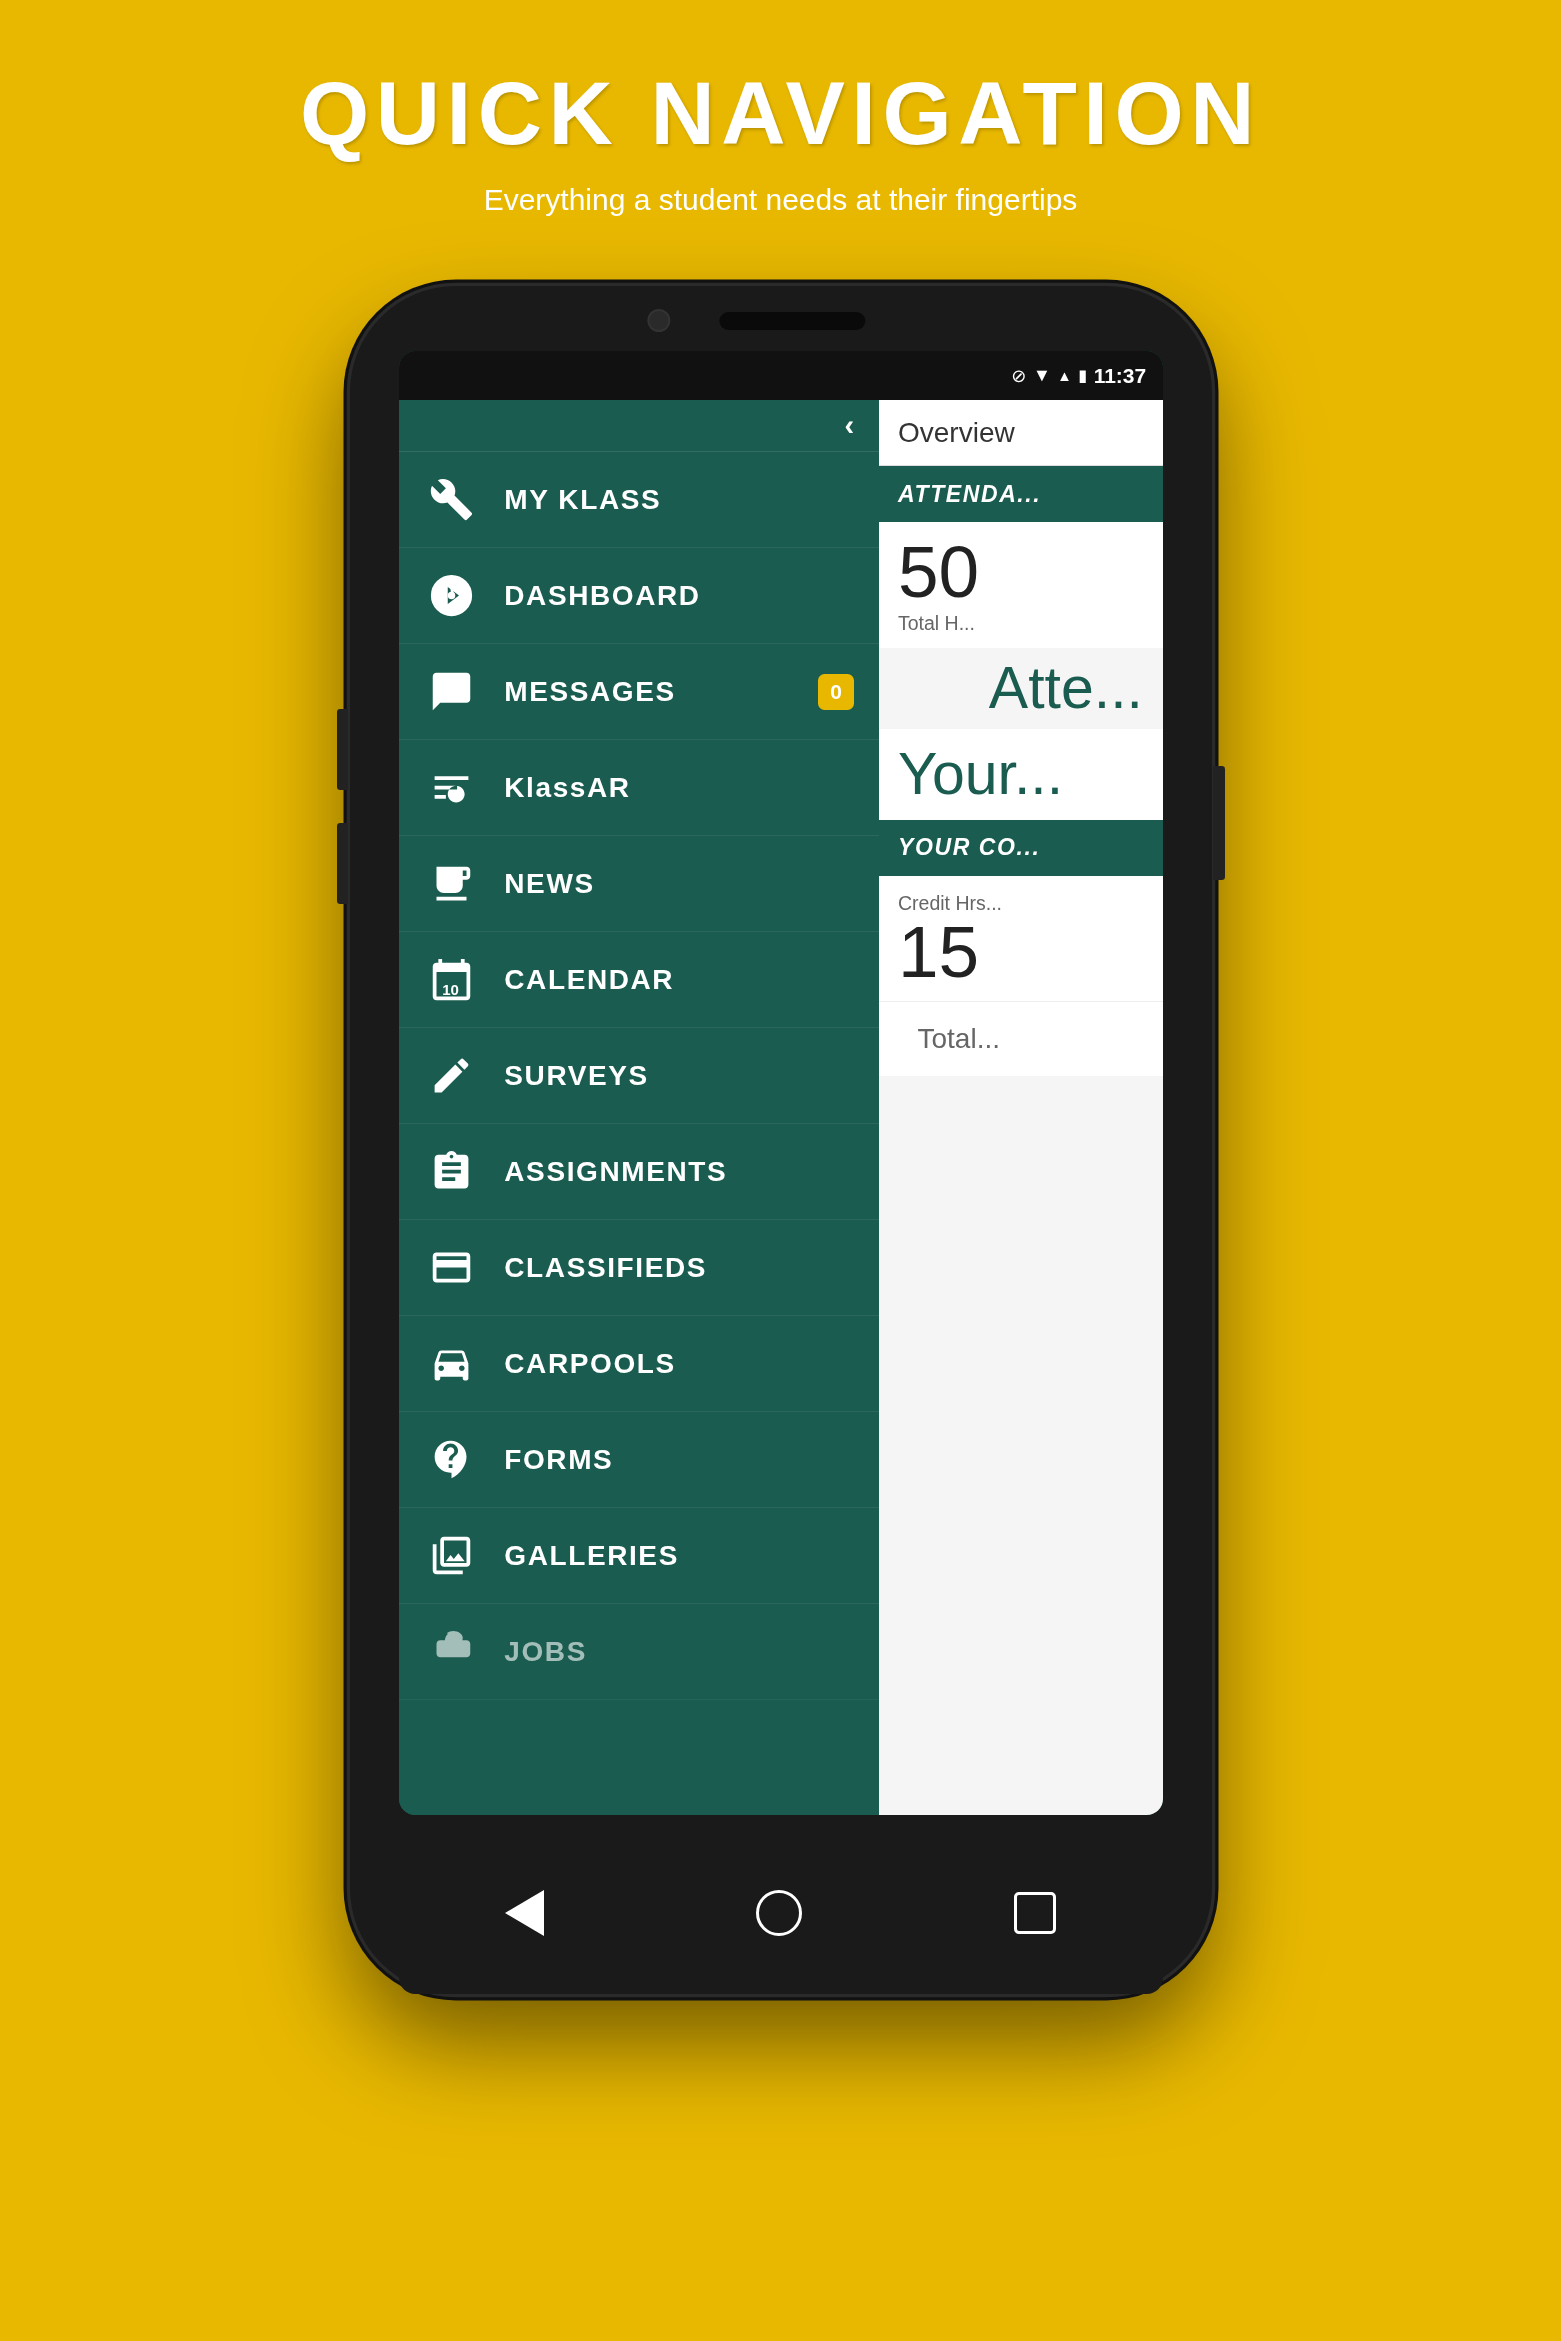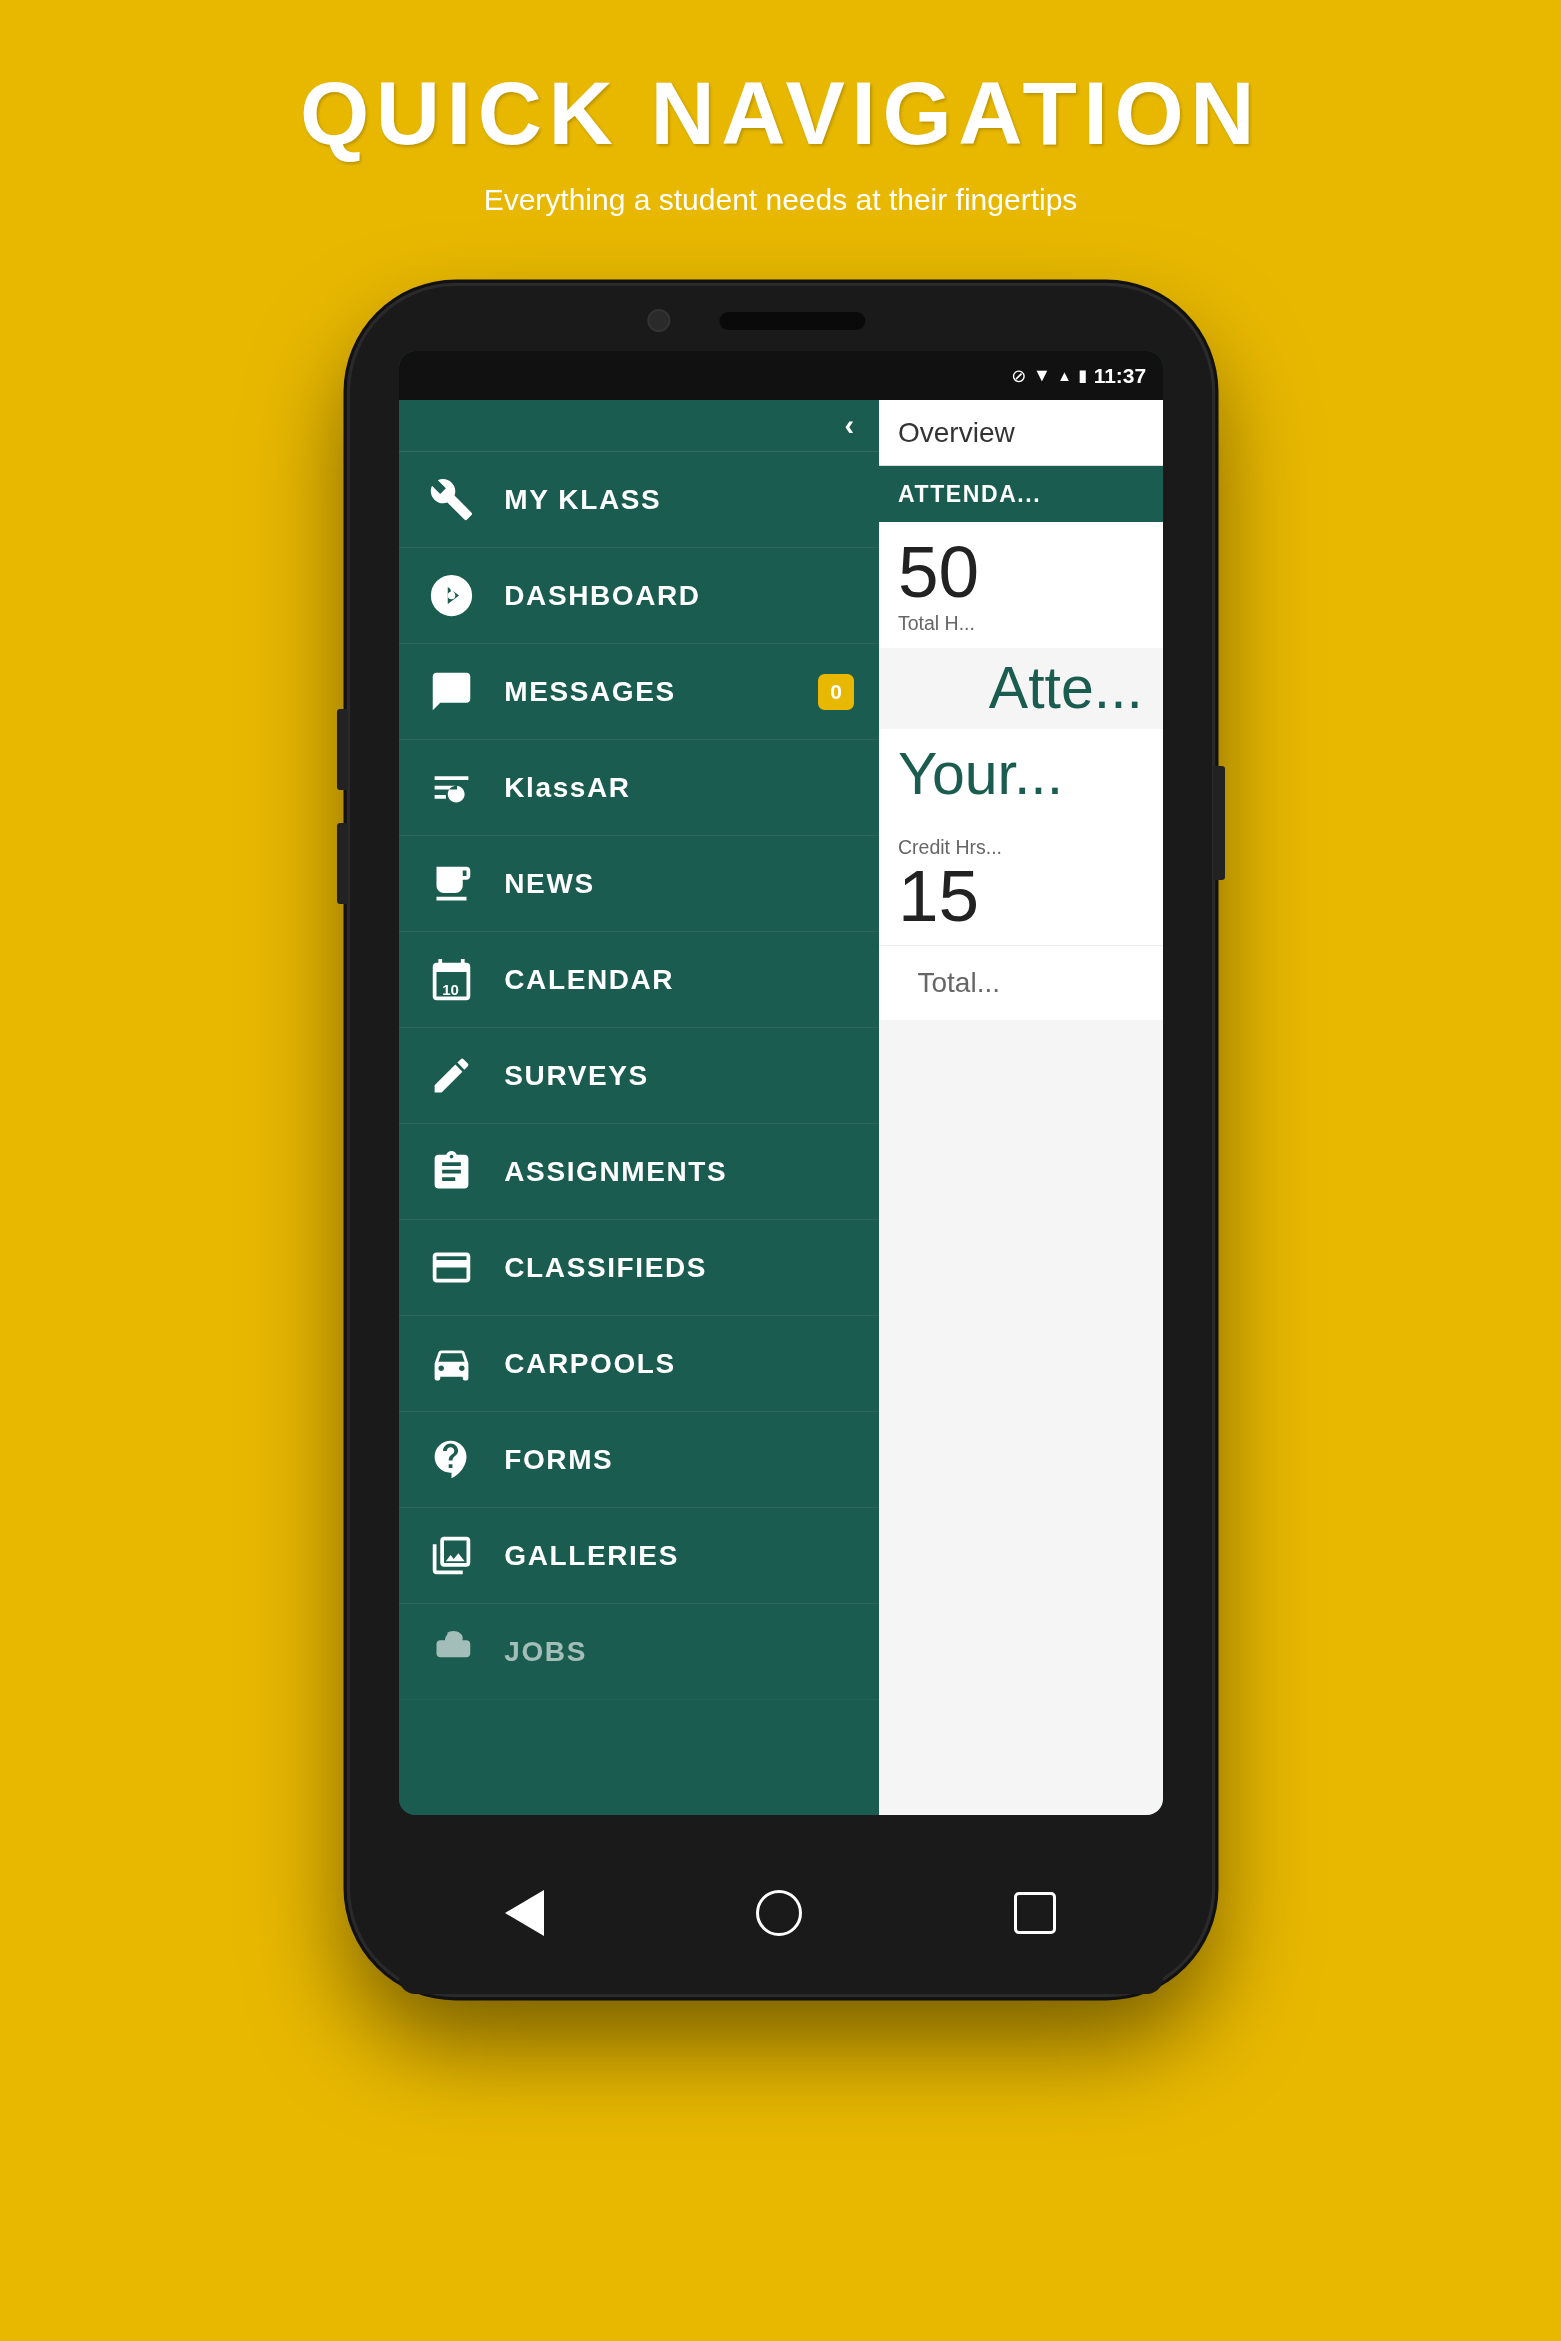--- a/index.html
+++ b/index.html
@@ -223,20 +223,21 @@
 
     .overview-title {
       font-size: 28px;
       color: #333;
       font-weight: 500;
     }
 
     .section-header {
       background: #1a5c4f;
       padding: 14.6px 19.5px;
+      font-style: italic;
     }
 
     .section-title {
       color: white;
       font-size: 23px;
       font-weight: 700;
       letter-spacing: 1.6px;
     }
 
     .section-content {
@@ -503,20 +504,23 @@
 
           <div class="section-content" style="padding:8.1px 19.5px;background:#f5f5f5;text-align:right;">
             <div class="attendance-word">Atte...</div>
           </div>
 
 
           <div class="section-content">
             <div class="attendance-word">Your...</div>
           </div>
 
+          <div class="section-header">
+            <div class="section-title">YOUR CO...</div>
+          </div>
 
           <div class="section-content">
             <div class="sub-label">Credit Hrs...</div>
             <div class="big-number">15</div>
           </div>
 
           <div style="background:white;padding:11.4px 19.5px;border-top:0.8px solid #eee;">
             <div class="total-label">Total...</div>
           </div>
 

